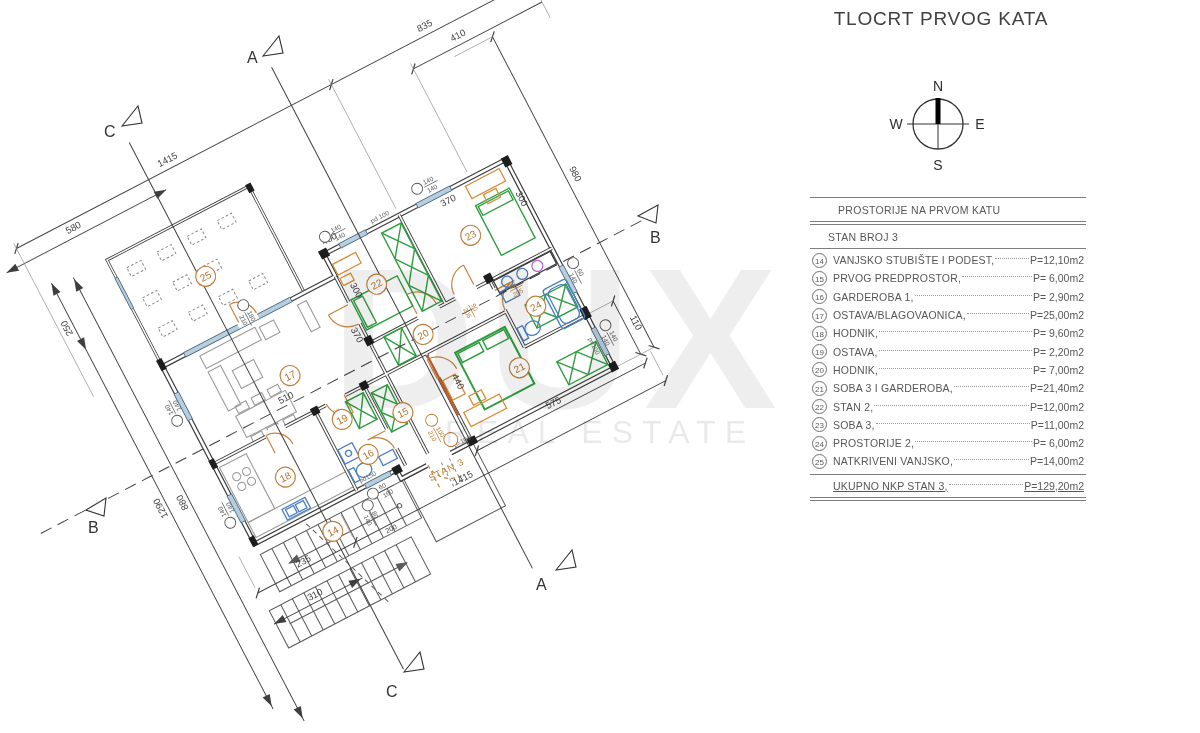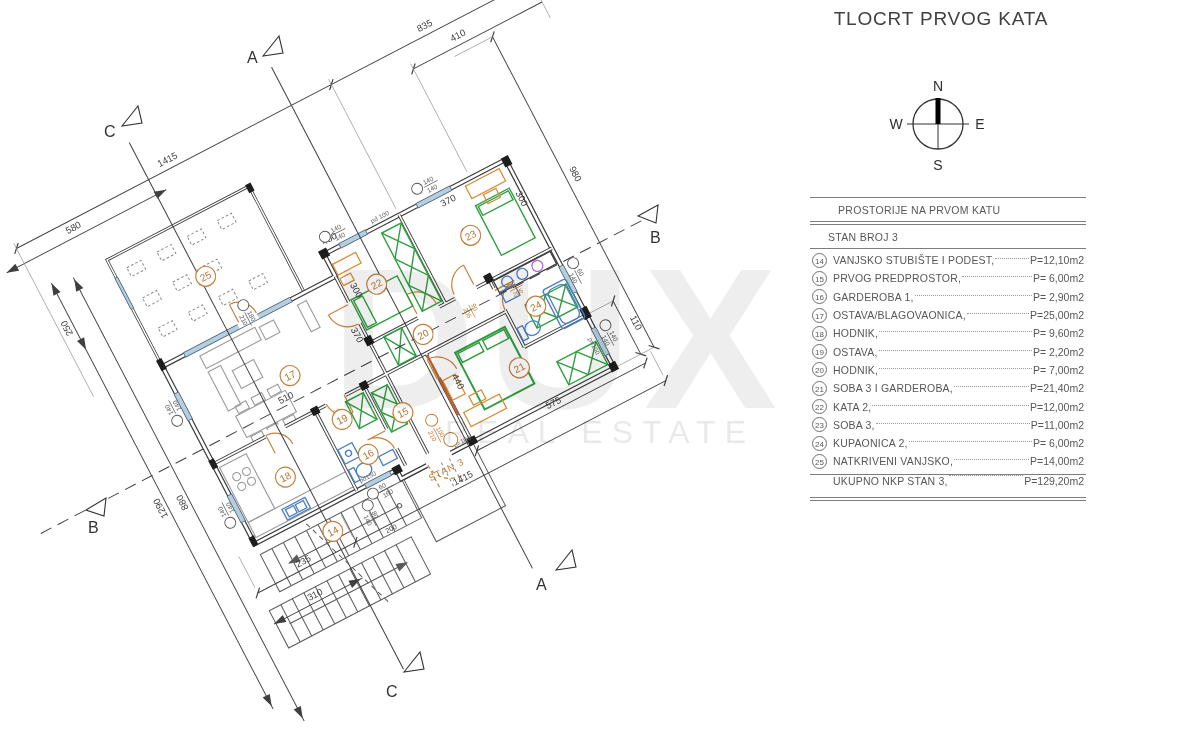--- a/index.html
+++ b/index.html
@@ -15,21 +15,21 @@
   .hline2{border-top:1px solid #7d7d7d;border-bottom:1px solid #7d7d7d;height:2px;}
   .lg-head{padding:6px 0 5px 28px;letter-spacing:.3px;}
   .lg-sub{padding:6px 0 5px 18px;letter-spacing:.3px;}
   .lg-rows{padding:2px 0 3px 0;}
   .lg-row{display:flex;align-items:center;height:18.3px;padding:0 2px 0 2px;}
   .lg-num{flex:0 0 15px;height:15px;border:1px solid #6f6f6f;border-radius:50%;
           font-size:8px;line-height:15px;text-align:center;color:#575757;box-sizing:border-box;margin-right:6px;}
   .lg-name{white-space:nowrap;letter-spacing:.2px;}
   .lg-lead{flex:1;border-bottom:1.2px dotted #9a9a9a;margin:0 1px 3px 1px;min-width:8px;}
   .lg-val{white-space:nowrap;}
-  .lg-total{display:flex;align-items:flex-start;height:22px;padding:0 2px 0 23px;}
+  .lg-total{display:flex;align-items:center;height:22px;padding:0 2px 0 23px;text-decoration:underline;}
 </style>
 </head>
 <body>
 
 <div class="stage">
 
   <svg width="790" height="733" viewBox="0 0 790 733" style="position:absolute;left:0;top:0;">
     <g transform="translate(107,260) rotate(-27.5)" fill="none" stroke-linecap="butt">
 
       <g stroke="#8a8a8a" stroke-width="1" stroke-dasharray="2.6,2.2">
@@ -580,33 +580,33 @@
           <span class="lg-val">P= 7,00m2</span>
         </div>
       <div class="lg-row">
           <span class="lg-num">21</span>
           <span class="lg-name">SOBA 3 I GARDEROBA,</span>
           <span class="lg-lead"></span>
           <span class="lg-val">P=21,40m2</span>
         </div>
       <div class="lg-row">
           <span class="lg-num">22</span>
-          <span class="lg-name">KATA 2,</span>
+          <span class="lg-name">STAN 2,</span>
           <span class="lg-lead"></span>
           <span class="lg-val">P=12,00m2</span>
         </div>
       <div class="lg-row">
           <span class="lg-num">23</span>
           <span class="lg-name">SOBA 3,</span>
           <span class="lg-lead"></span>
           <span class="lg-val">P=11,00m2</span>
         </div>
       <div class="lg-row">
           <span class="lg-num">24</span>
-          <span class="lg-name">KUPAONICA 2,</span>
+          <span class="lg-name">PROSTORIJE 2,</span>
           <span class="lg-lead"></span>
           <span class="lg-val">P= 6,00m2</span>
         </div>
       <div class="lg-row">
           <span class="lg-num">25</span>
           <span class="lg-name">NATKRIVENI VANJSKO,</span>
           <span class="lg-lead"></span>
           <span class="lg-val">P=14,00m2</span>
         </div>
     </div>

